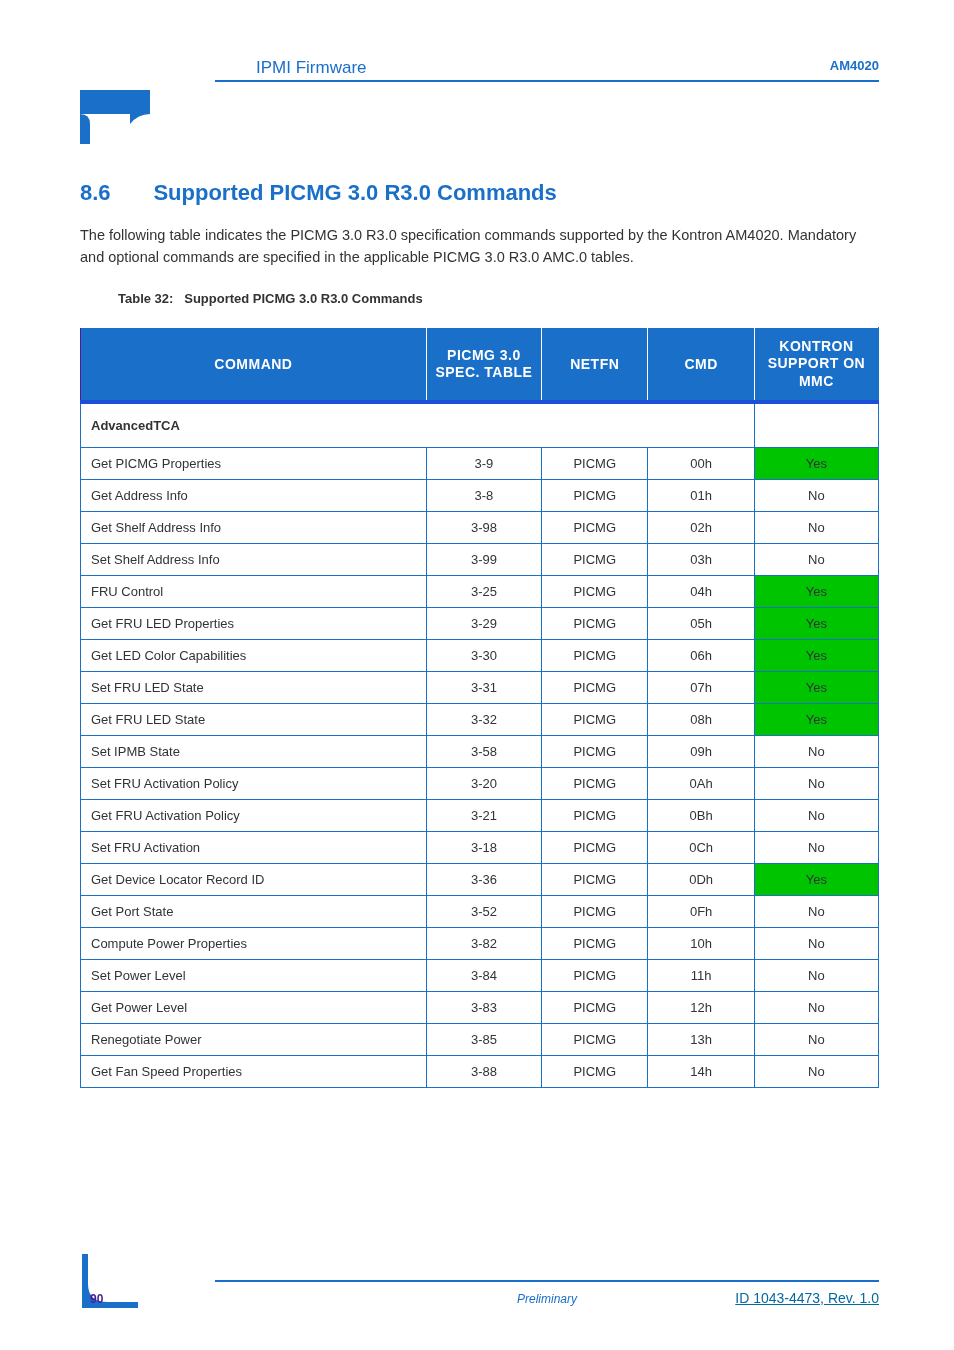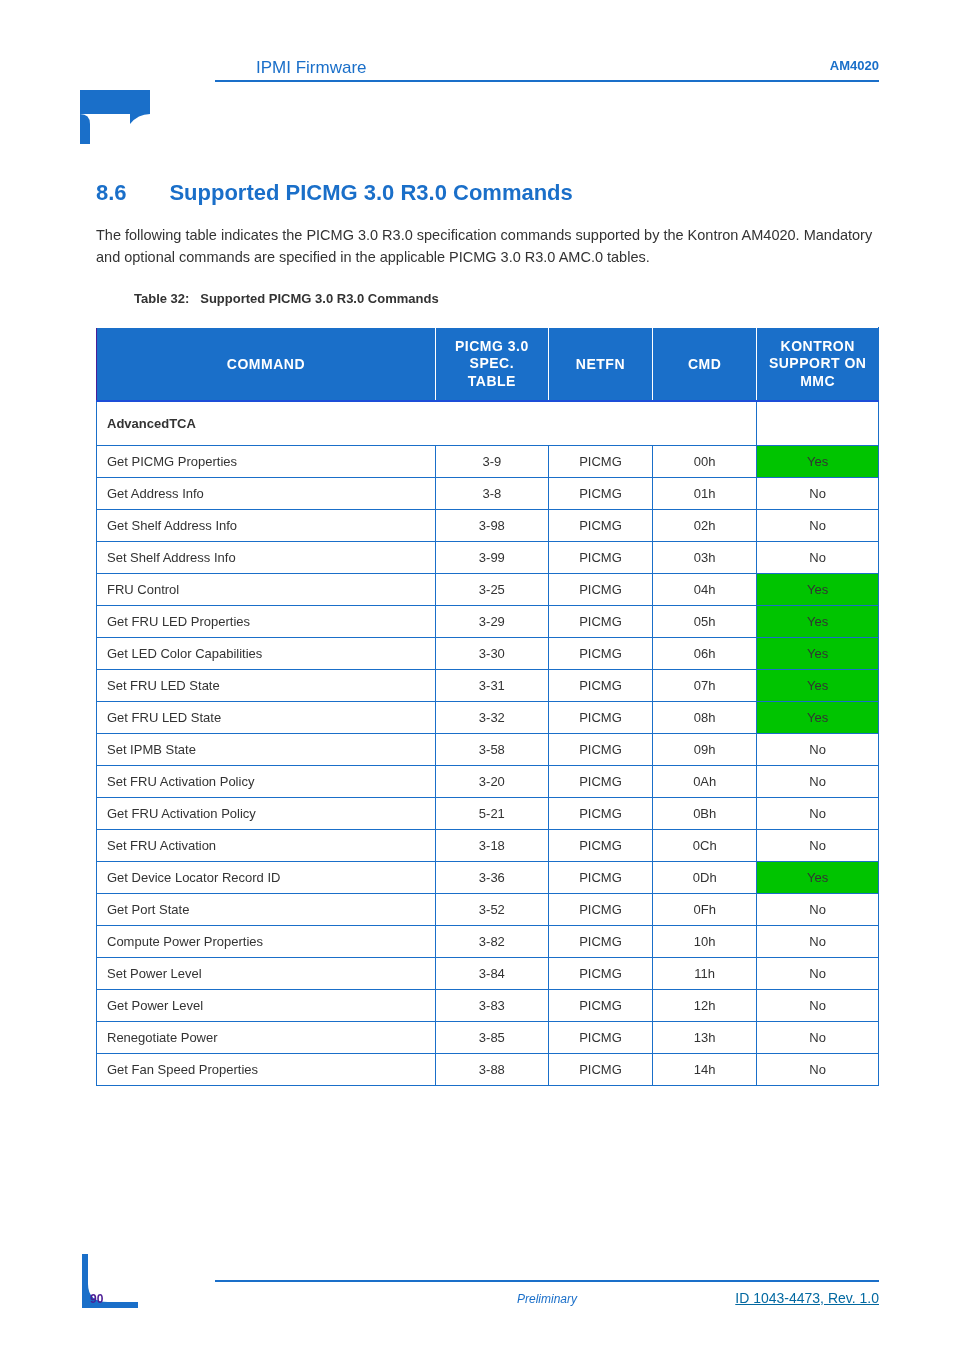--- a/index.html
+++ b/index.html
@@ -28,21 +28,21 @@
   }
   .logo {
     position: absolute;
     left: 80px;
     top: 90px;
     width: 70px;
     height: 54px;
   }
   .content {
     position: absolute;
-    left: 96px;
+    left: 80px;
     right: 75px;
     top: 180px;
     color: #333;
   }
   .section-title {
     font-size: 22px;
     font-weight: bold;
     color: #1a6fc9;
     margin: 0 0 18px 0;
     font-family: Arial, Helvetica, sans-serif;
@@ -83,21 +83,21 @@
     border-left: 1px solid #1a6fc9;
     border-right: 1px solid #1a6fc9;
     border-top: none;
     border-bottom: 1px solid #1a6fc9;
     padding: 8px 10px;
     color: #333;
     vertical-align: middle;
   }
   
   table.spec tbody tr:first-child td {
-    border-top: 2px solid #1d4ed8;
+    border-top: 4px solid #1d4ed8;
   }
   
   table.spec td + td { border-left: 1px solid #1a6fc9; }
 
   table.spec td.cmd { text-align: left; }
   table.spec td.reftbl,
   table.spec td.netfn,
   table.spec td.cmdcode,
   table.spec td.support { text-align: center; }
 
@@ -293,21 +293,21 @@
           </tr>
         <tr>
             <td class="cmd">Set FRU Activation Policy</td>
             <td class="reftbl">3-20</td>
             <td class="netfn">PICMG</td>
             <td class="cmdcode">0Ah</td>
             <td class="support">No</td>
           </tr>
         <tr>
             <td class="cmd">Get FRU Activation Policy</td>
-            <td class="reftbl">5-21</td>
+            <td class="reftbl">3-21</td>
             <td class="netfn">PICMG</td>
             <td class="cmdcode">0Bh</td>
             <td class="support">No</td>
           </tr>
         <tr>
             <td class="cmd">Set FRU Activation</td>
             <td class="reftbl">3-18</td>
             <td class="netfn">PICMG</td>
             <td class="cmdcode">0Ch</td>
             <td class="support">No</td>

